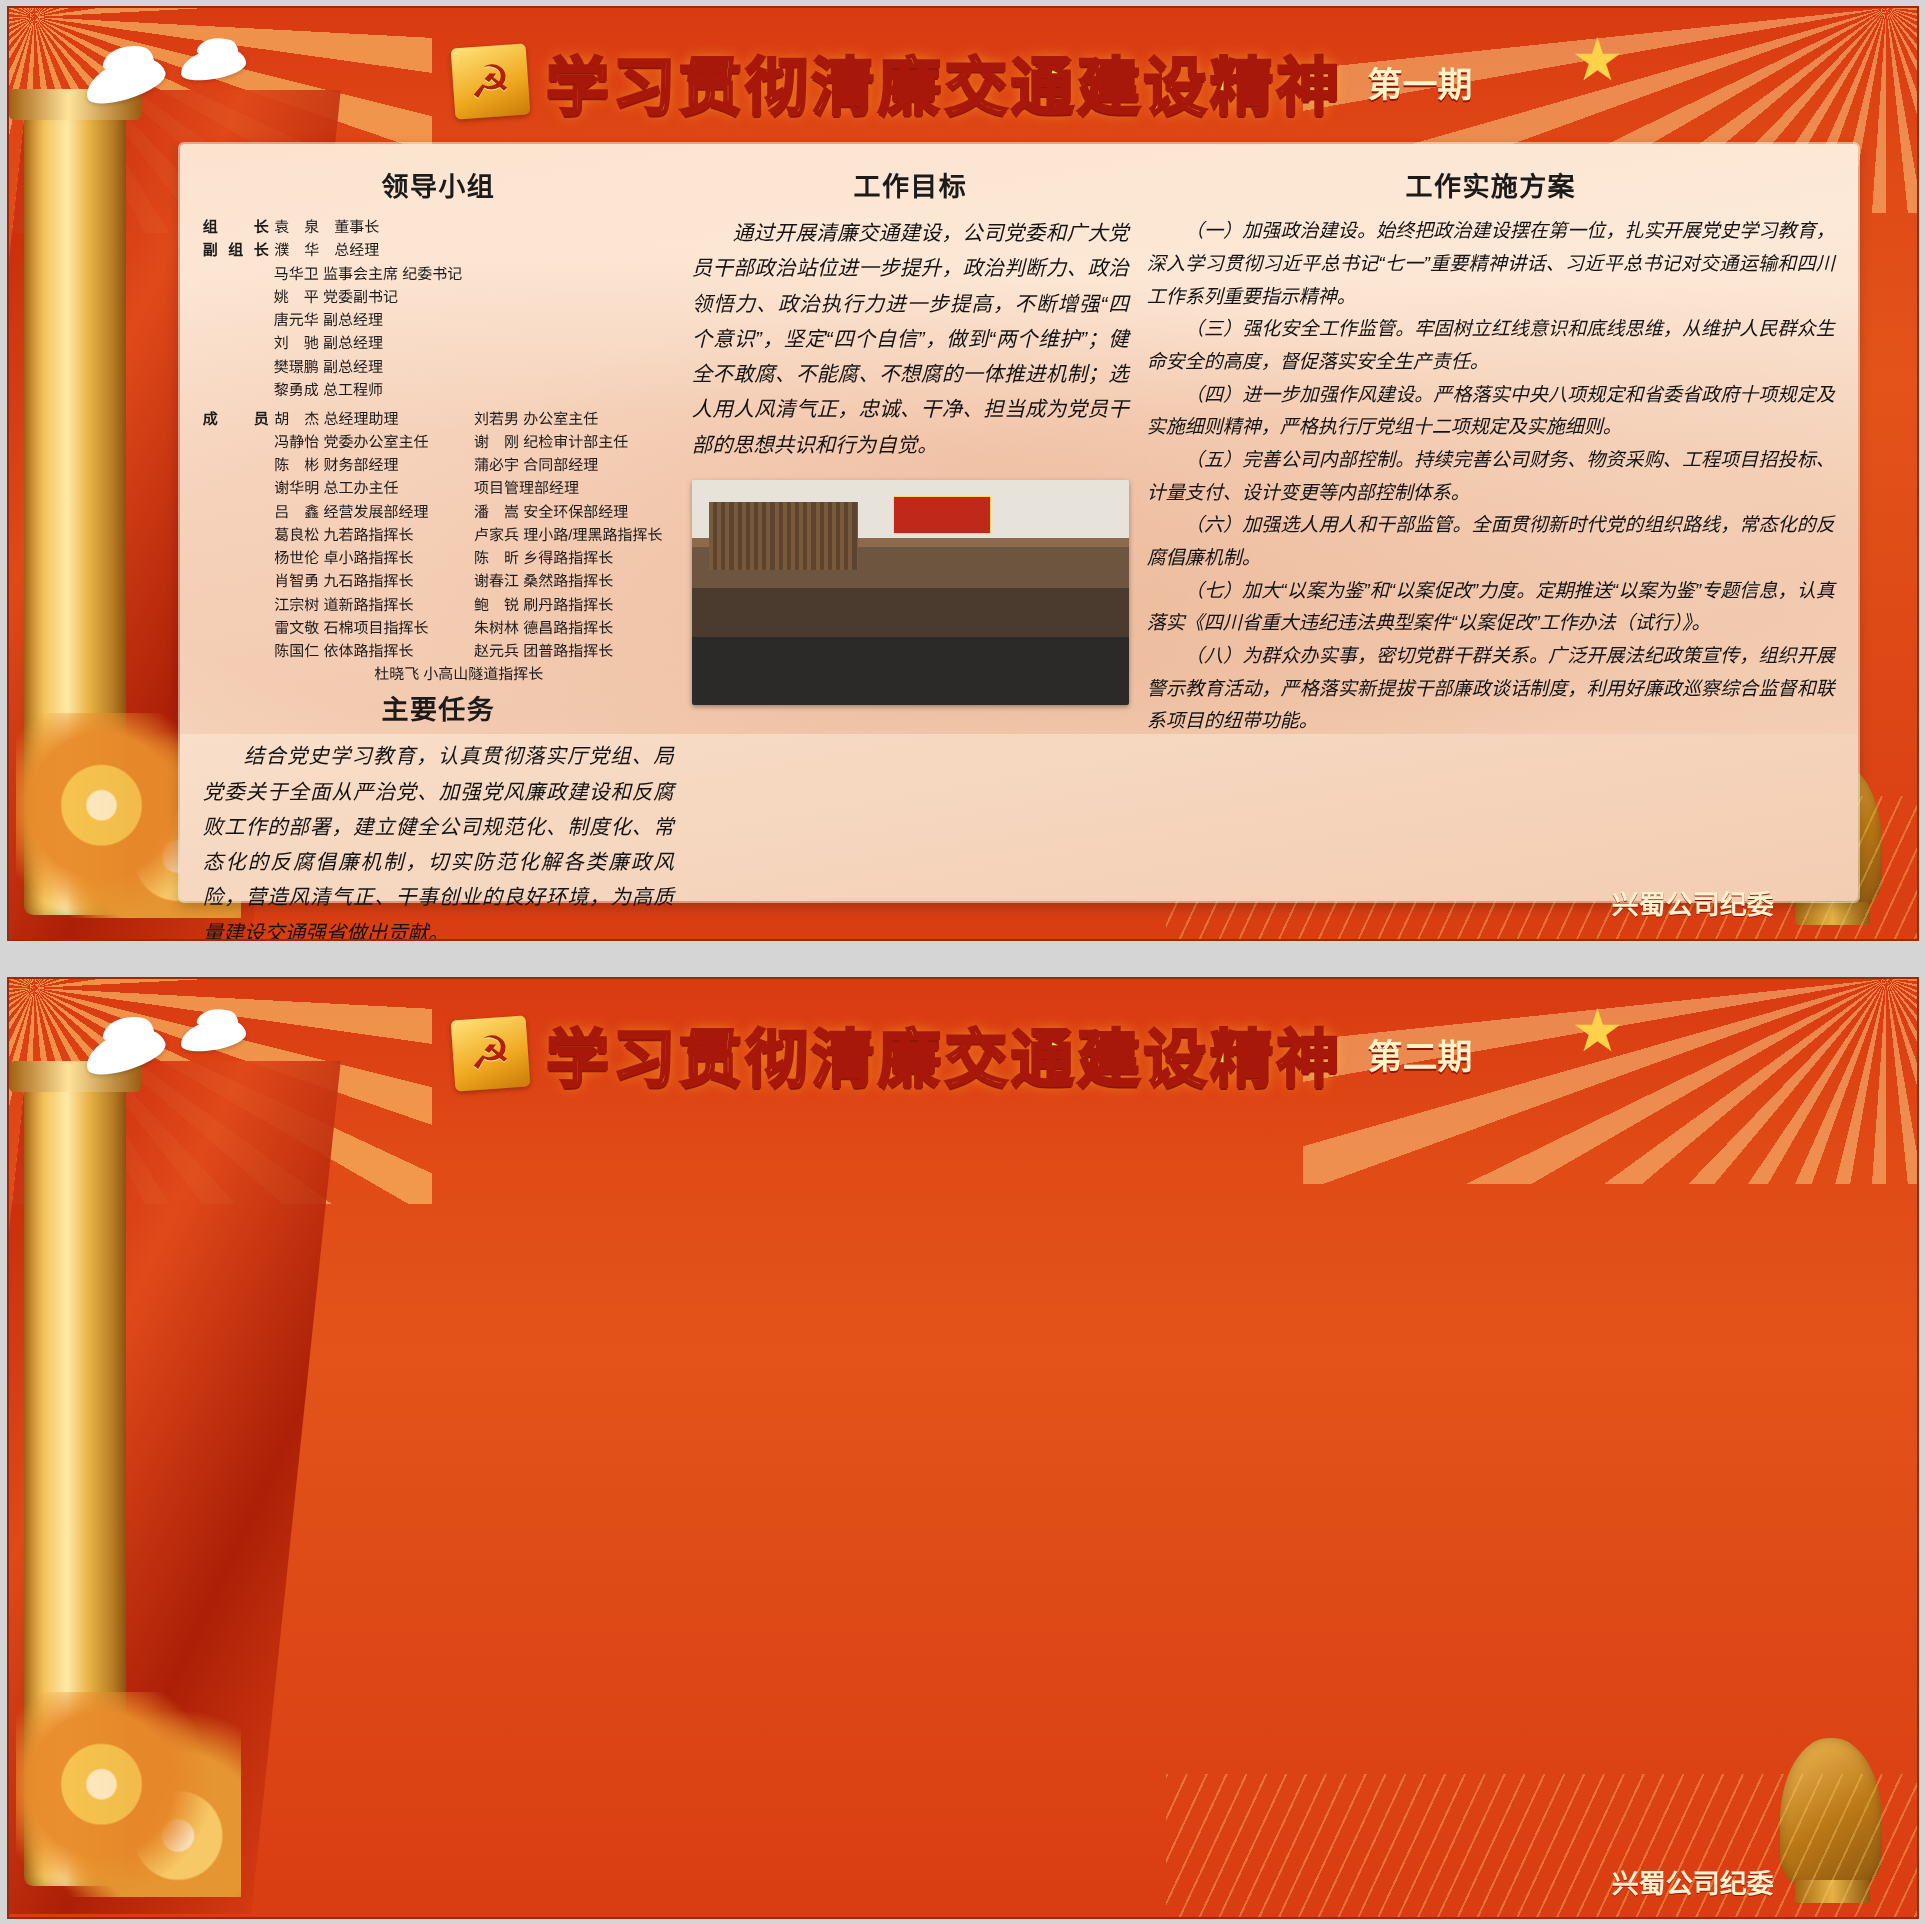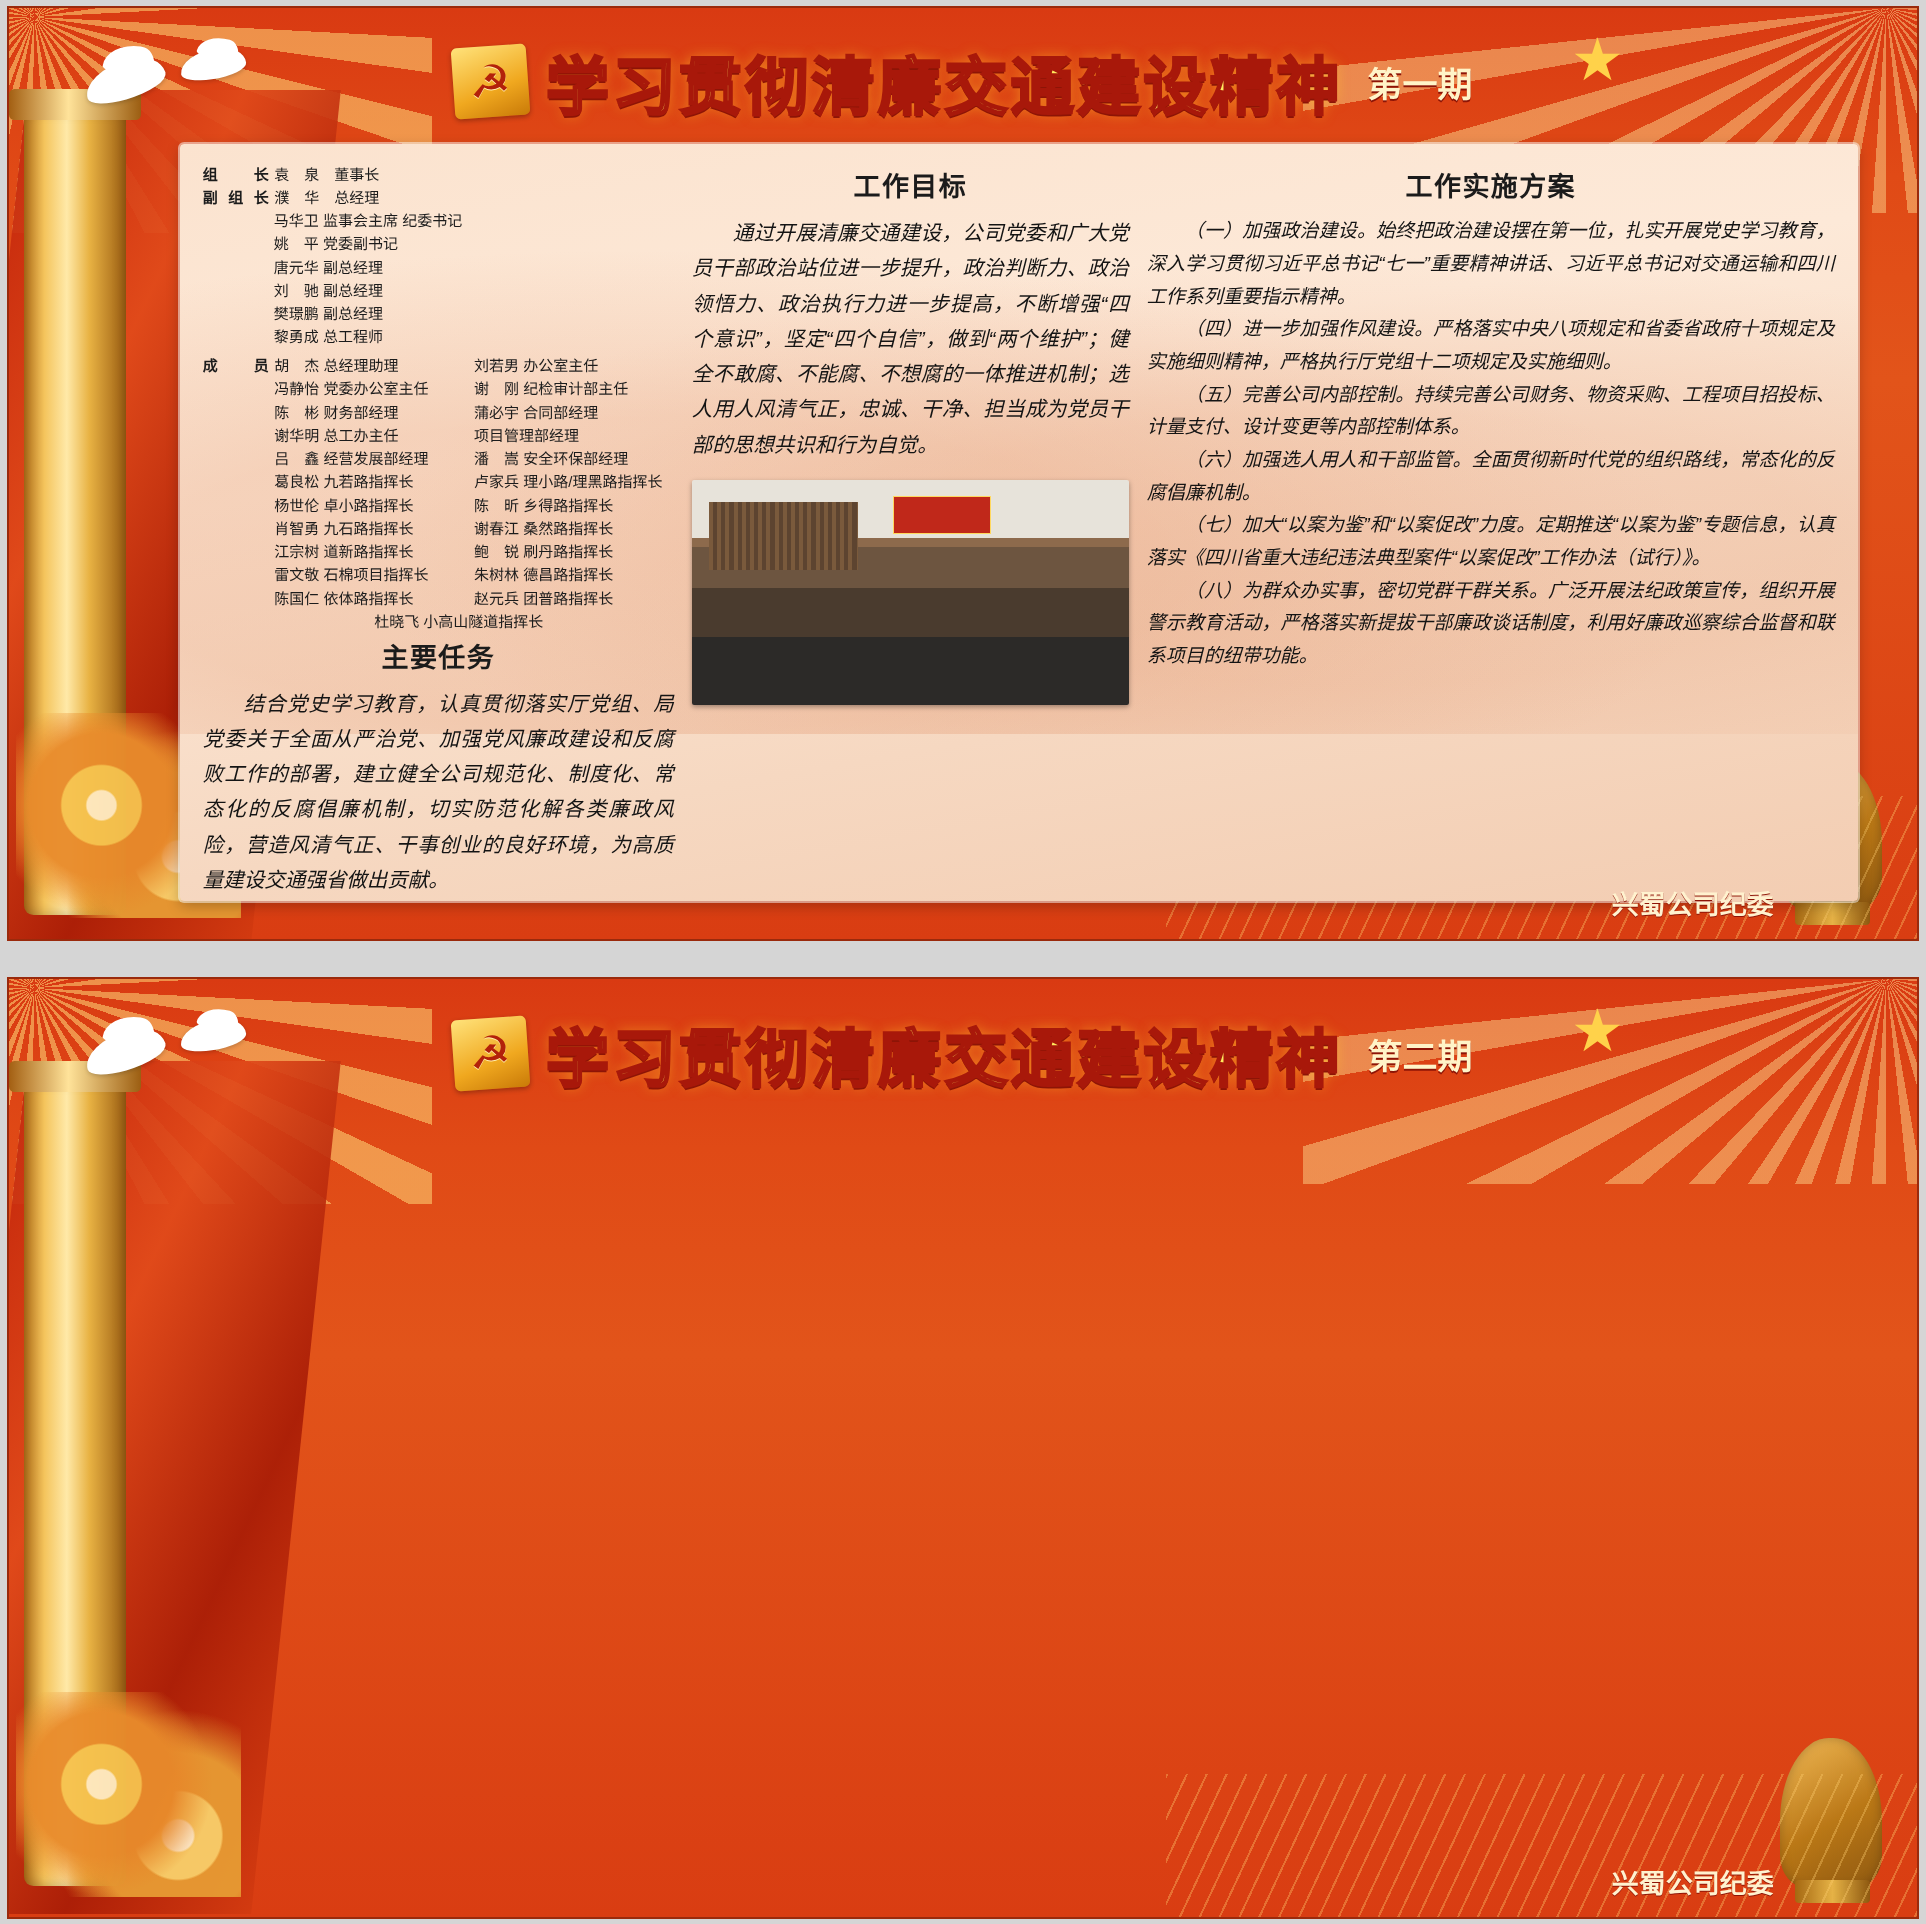--- a/index.html
+++ b/index.html
@@ -127,20 +127,21 @@
       </div>
       <div class="title">学习贯彻清廉交通建设精神</div>
       <div class="issue">第一期</div>
     </div>
 
     <div class="panel p1">
       <div class="mountain"></div>
       <div class="cols">
 
         <div class="col c1">
+          <div class="sec-title">领导小组</div>
 
           <div class="roster">
             <div class="row">
               <div class="lbl">组　长</div>
               <div class="names">
                   <div class="nm full">袁　泉　董事长</div>
                 </div>
             </div>
             <div class="row">
               <div class="lbl">副组长</div>
@@ -192,20 +193,21 @@
 
         <div class="col c2">
           <div class="sec-title">工作目标</div>
           <div class="para">通过开展清廉交通建设，公司党委和广大党员干部政治站位进一步提升，政治判断力、政治领悟力、政治执行力进一步提高，不断增强“四个意识”，坚定“四个自信”，做到“两个维护”；健全不敢腐、不能腐、不想腐的一体推进机制；选人用人风清气正，忠诚、干净、担当成为党员干部的思想共识和行为自觉。</div>
           <div class="photo ph-meet" style="height:225px;margin-top:18px"></div>
         </div>
 
         <div class="col c3">
           <div class="sec-title">工作实施方案</div>
           <div class="para small">（一）加强政治建设。始终把政治建设摆在第一位，扎实开展党史学习教育，深入学习贯彻习近平总书记“七一”重要精神讲话、习近平总书记对交通运输和四川工作系列重要指示精神。</div>
+          <div class="para small">（三）强化安全工作监管。牢固树立红线意识和底线思维，从维护人民群众生命安全的高度，督促落实安全生产责任。</div>
           <div class="para small">（四）进一步加强作风建设。严格落实中央八项规定和省委省政府十项规定及实施细则精神，严格执行厅党组十二项规定及实施细则。</div>
           <div class="para small">（五）完善公司内部控制。持续完善公司财务、物资采购、工程项目招投标、计量支付、设计变更等内部控制体系。</div>
           <div class="para small">（六）加强选人用人和干部监管。全面贯彻新时代党的组织路线，常态化的反腐倡廉机制。</div>
           <div class="para small">（七）加大“以案为鉴”和“以案促改”力度。定期推送“以案为鉴”专题信息，认真落实《四川省重大违纪违法典型案件“以案促改”工作办法（试行）》。</div>
           <div class="para small">（八）为群众办实事，密切党群干群关系。广泛开展法纪政策宣传，组织开展警示教育活动，严格落实新提拔干部廉政谈话制度，利用好廉政巡察综合监督和联系项目的纽带功能。</div>
         </div>
 
       </div>
     </div>
 

